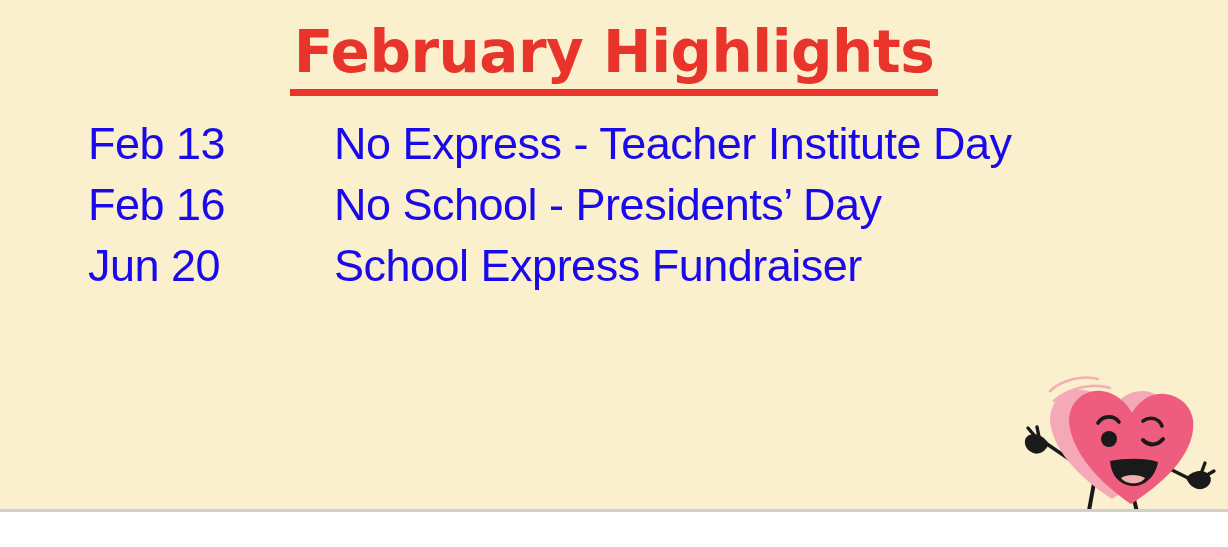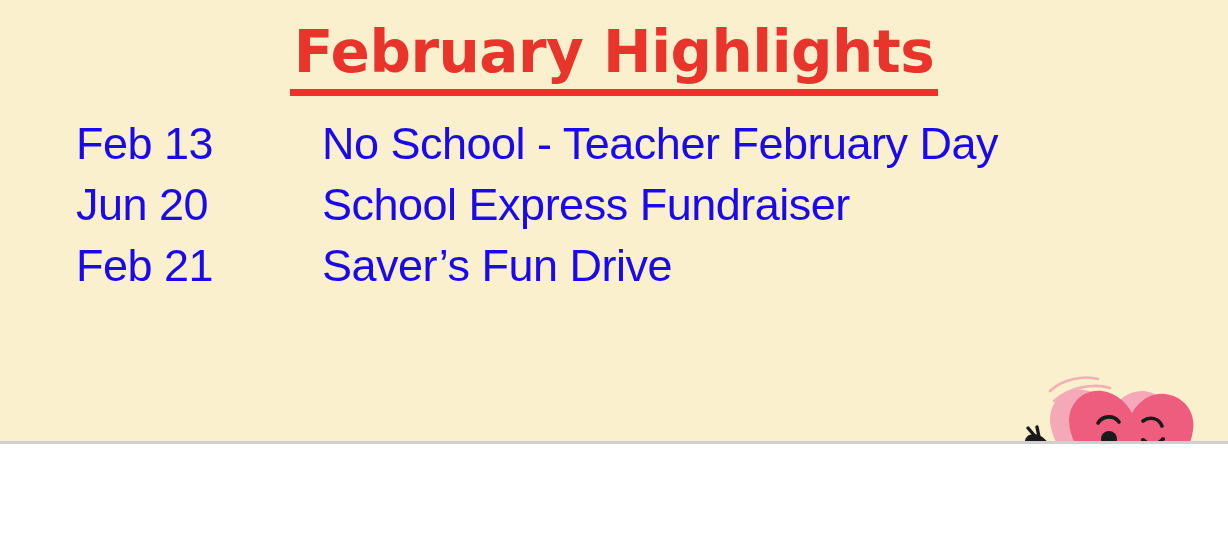--- a/index.html
+++ b/index.html
@@ -9,21 +9,21 @@
   body {
     width: 1228px;
     height: 547px;
     overflow: hidden;
     font-family: "Liberation Sans", sans-serif;
     background: #ffffff;
   }
   #slide {
     position: relative;
     width: 1228px;
-    height: 444px;
+    height: 512px;
     background: #fbf0cd;
     box-sizing: border-box;
     border-bottom: 3px solid #cfcfcf;
     overflow: hidden;
   }
 
   
   #title-block {
     position: absolute;
     left: 0;
@@ -39,21 +39,21 @@
     letter-spacing: -0.5px;
     color: #e8342a;
     line-height: 1.05;
     padding: 0 4px 6px 4px;
     border-bottom: 7px solid #e8342a;
   }
 
   
   #highlights {
     position: absolute;
-    left: 76px;
+    left: 88px;
     top: 118px;
     width: 1050px;
   }
   .hl-row {
     display: flex;
     align-items: baseline;
     height: 61px;
   }
   .hl-date {
     flex: 0 0 246px;
@@ -86,33 +86,33 @@
 <div id="slide">
 
   <div id="title-block">
     <div id="slide-title">February Highlights</div>
   </div>
 
   <div id="highlights">
 
     <div class="hl-row">
       <div class="hl-date">Feb 13</div>
-      <div class="hl-desc">No School - Teacher February Day</div>
+      <div class="hl-desc">No Express - Teacher Institute Day</div>
     </div>
 
+    <div class="hl-row">
+      <div class="hl-date">Feb 16</div>
+      <div class="hl-desc">No School - Presidents’ Day</div>
+    </div>
 
     <div class="hl-row">
       <div class="hl-date">Jun 20</div>
       <div class="hl-desc">School Express Fundraiser</div>
     </div>
 
-    <div class="hl-row">
-      <div class="hl-date">Feb 21</div>
-      <div class="hl-desc">Saver’s Fun Drive</div>
-    </div>
 
   </div>
 
   <div id="mascot">
     <svg viewBox="0 0 222 181" width="222" height="181" aria-hidden="true">
 
       <g fill="none" stroke="#f2b0b6" stroke-width="2.6" stroke-linecap="round">
         <path d="M44 25 C57 13 78 9 92 13"></path>
         <path d="M48 35 C63 21 88 17 104 22"></path>
       </g>

